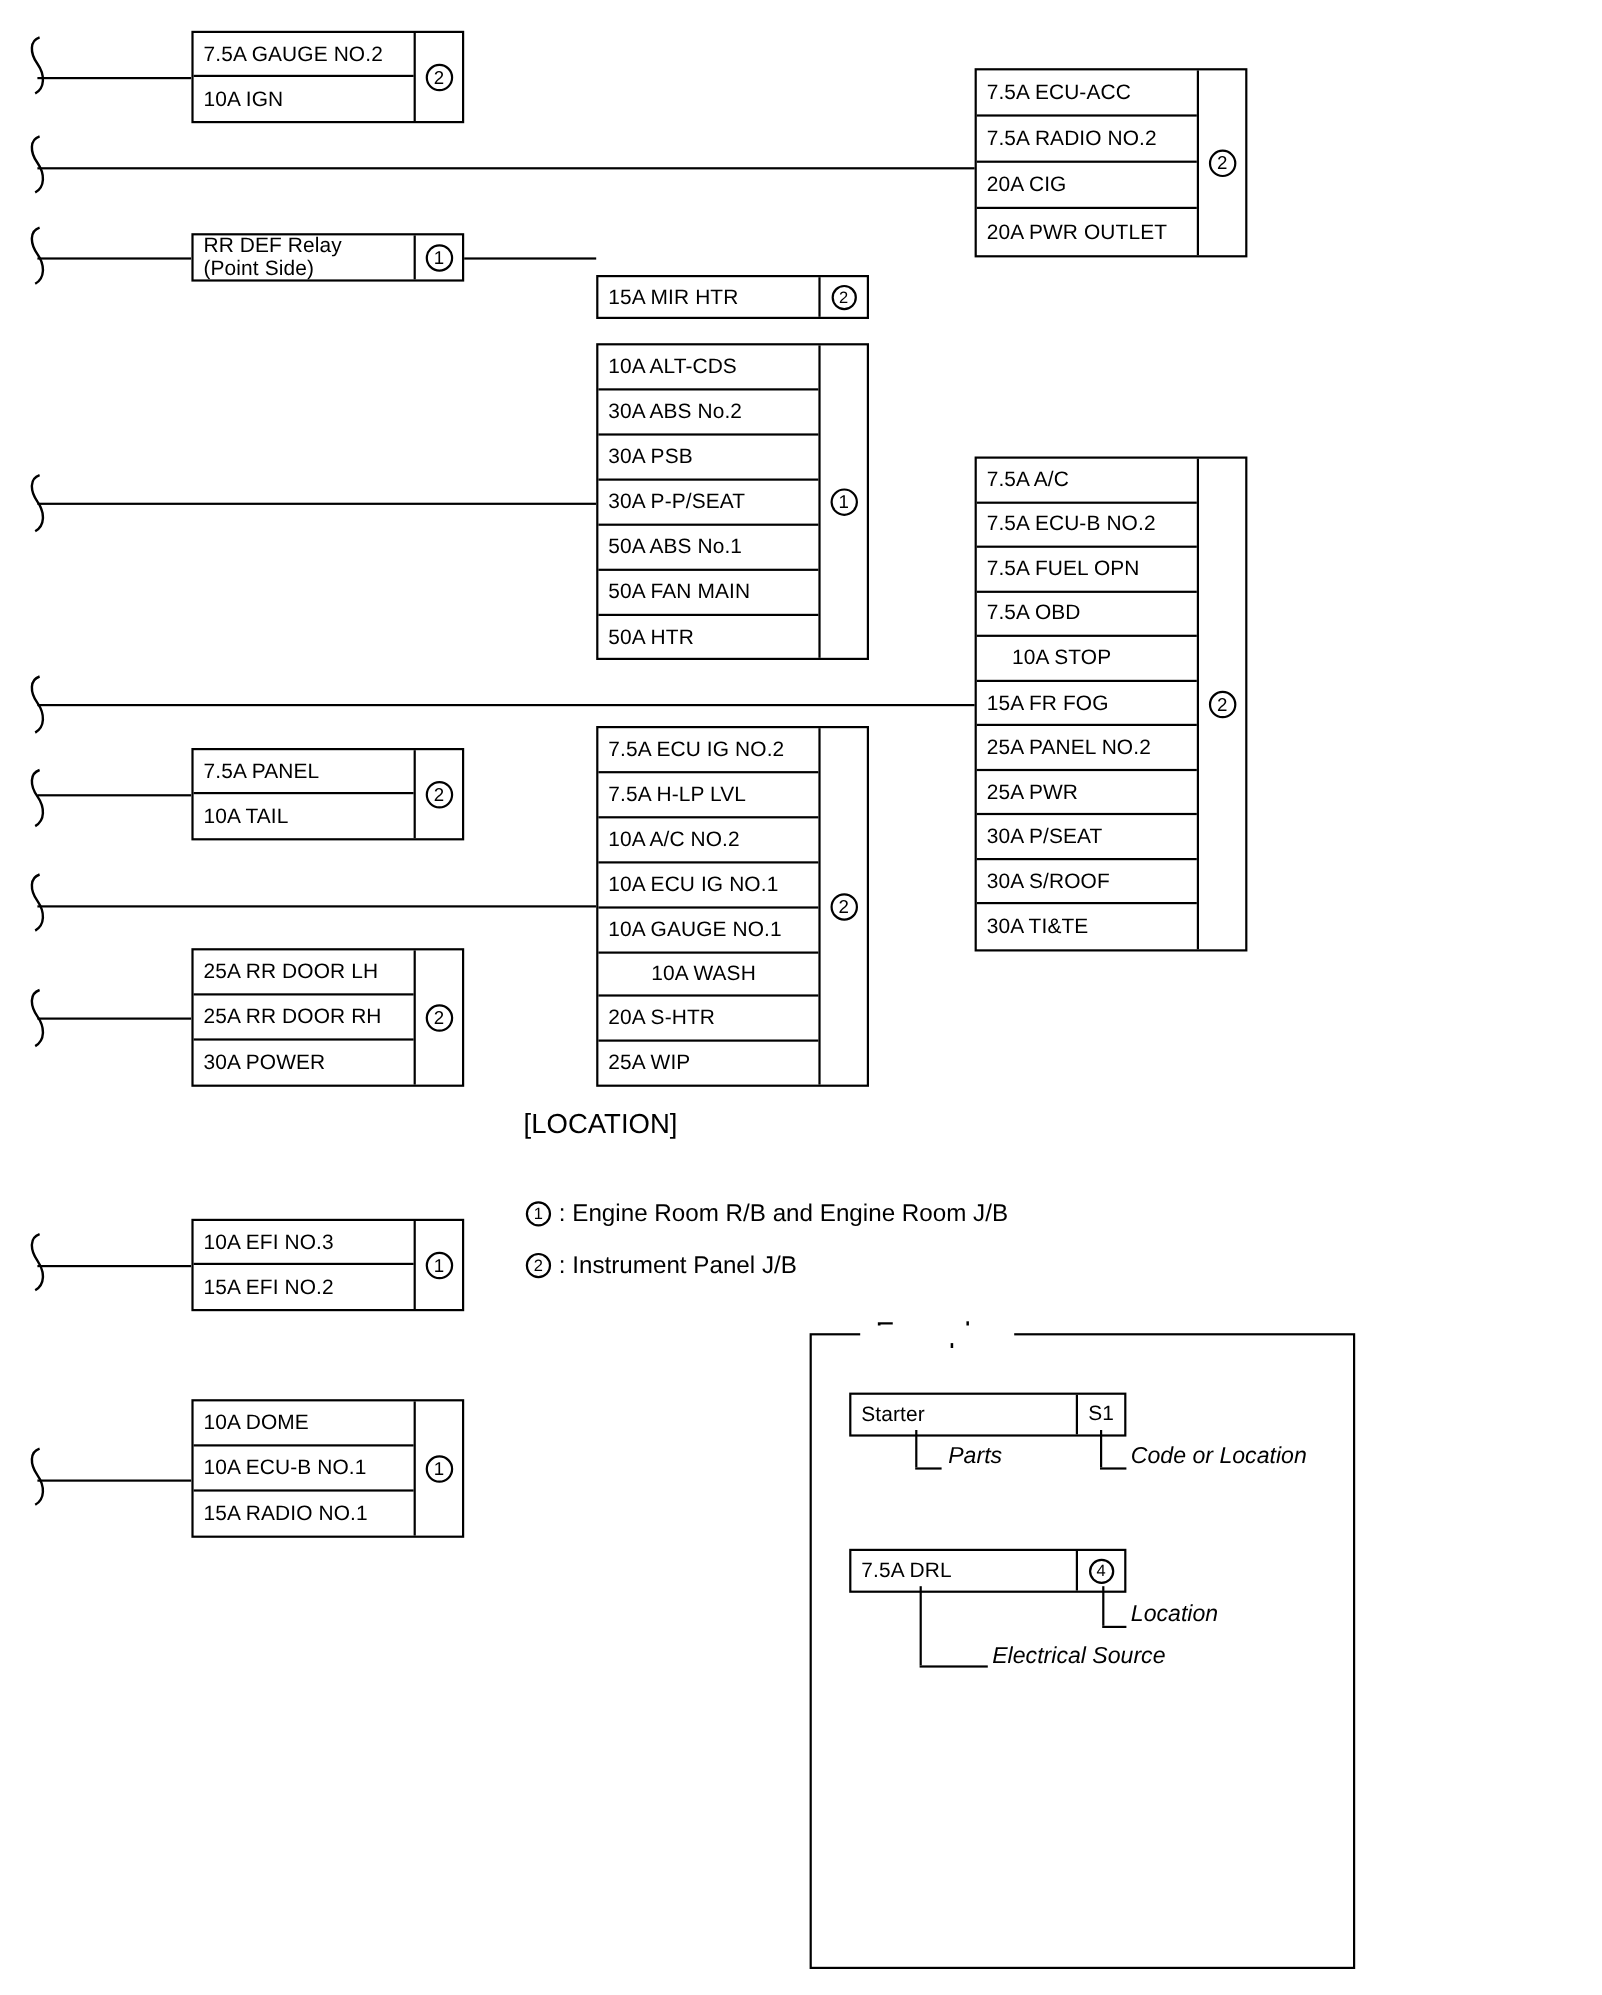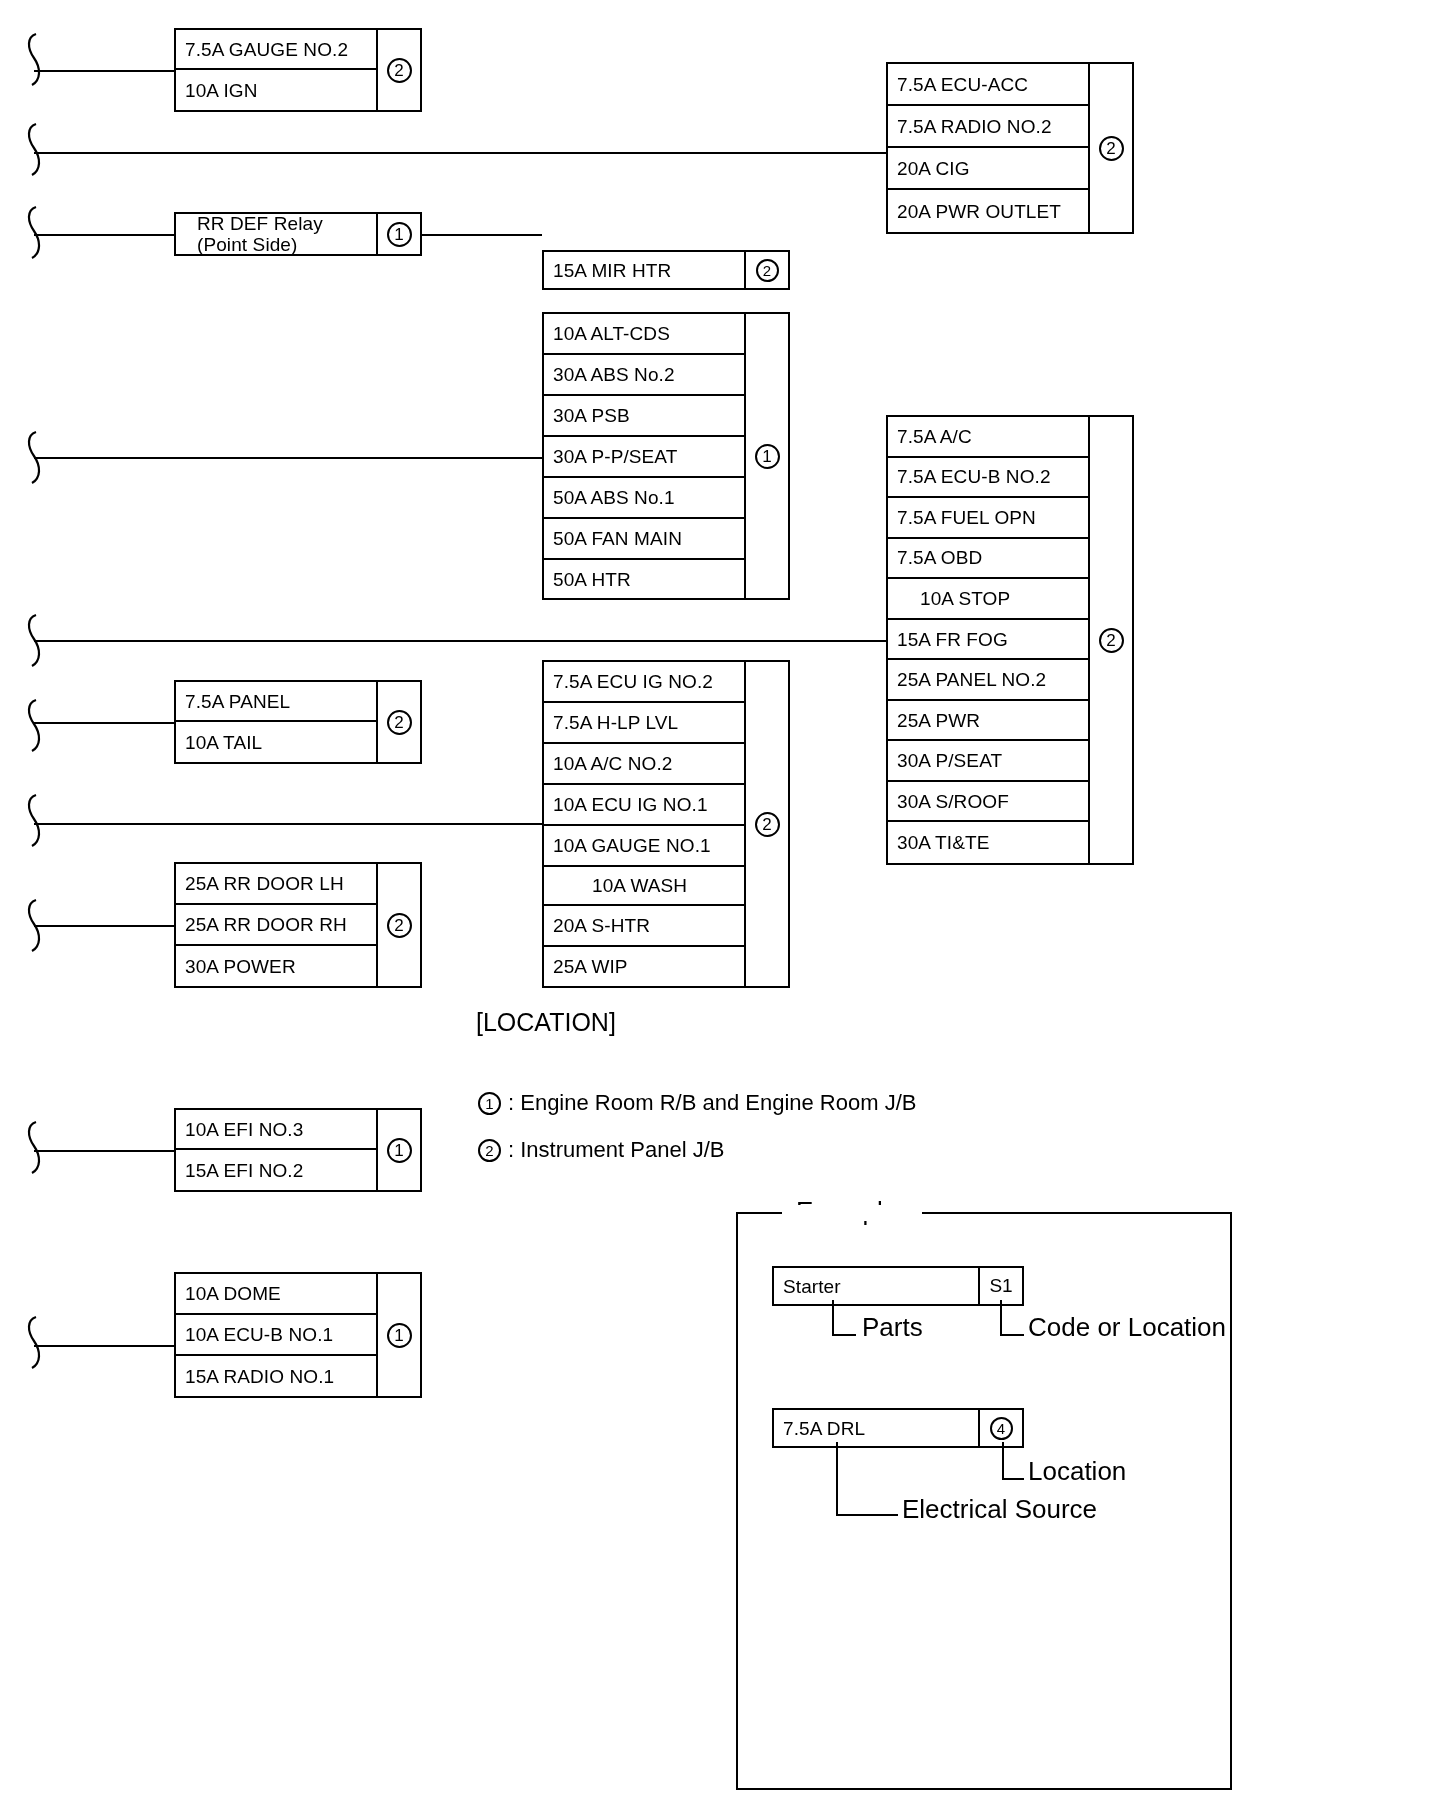--- a/index.html
+++ b/index.html
@@ -38,21 +38,21 @@
   
   .legend-title{position:absolute;font-size:25px;white-space:nowrap;}
   .legend-line{position:absolute;display:flex;align-items:center;
                gap:7px;font-size:22px;white-space:nowrap;}
 
   
   .example-box{position:absolute;box-sizing:border-box;
                border:2px solid #000;background:#fff;}
   .example-label{position:absolute;background:#fff;padding:0 10px;
                  font-size:26px;white-space:nowrap;}
-  .ex-caption{position:absolute;font-size:26px;white-space:nowrap;}
+  .ex-caption{position:absolute;font-size:21px;white-space:nowrap;font-style:italic;}
   .leader{position:absolute;border-left:2px solid #000;}
   .leader-h{position:absolute;border-top:2px solid #000;}
 </style>
 </head>
 <body>
 
 <div id="stage">
 
   <div class="squiggle" style="left:22px;top:32px;">
     <svg width="26" height="56" viewBox="0 0 26 56">
@@ -133,21 +133,21 @@
       <div class="row" style="height:42px;">7.5A ECU-ACC</div>
       <div class="row" style="height:42px;">7.5A RADIO NO.2</div>
       <div class="row" style="height:42px;">20A CIG</div>
       <div class="row" style="height:42px;">20A PWR OUTLET</div>
     </div>
     <div class="loccell">
       <span class="badge">2</span>
     </div>
   </div>
 
-  <div class="block" style="left:174px;top:212px;width:248px;height:44px;padding-left:12px;">
+  <div class="block" style="left:174px;top:212px;width:248px;height:44px;">
     <div class="rows">
       <div class="row two-line" style="height:40px;">
         <span>RR DEF Relay</span>
         <span>(Point Side)</span>
       </div>
     </div>
     <div class="loccell">
       <span class="badge">1</span>
     </div>
   </div>

